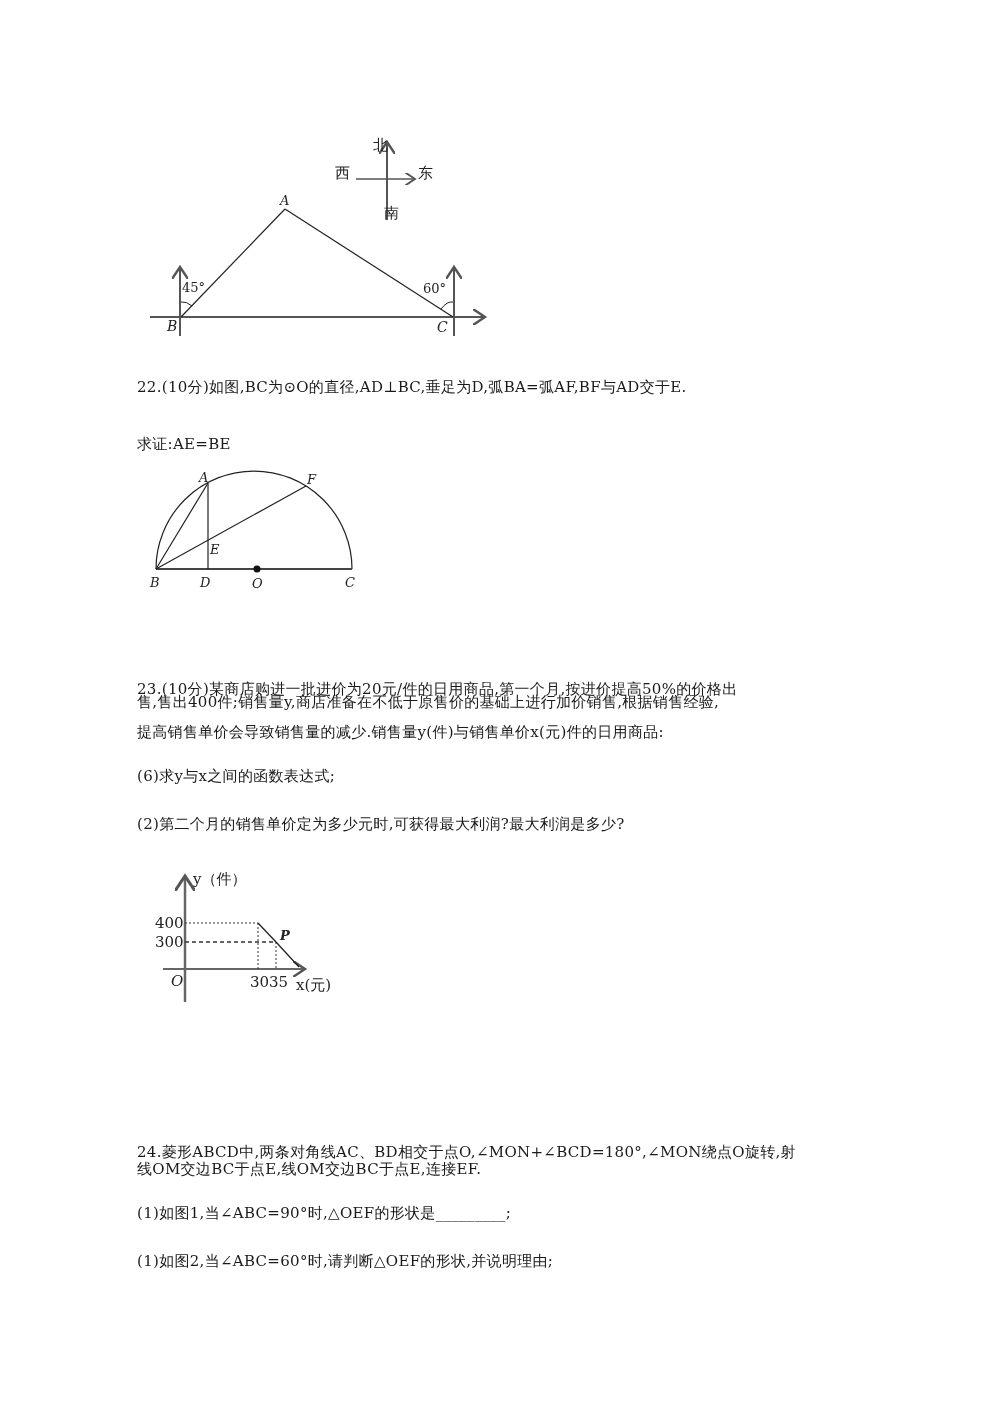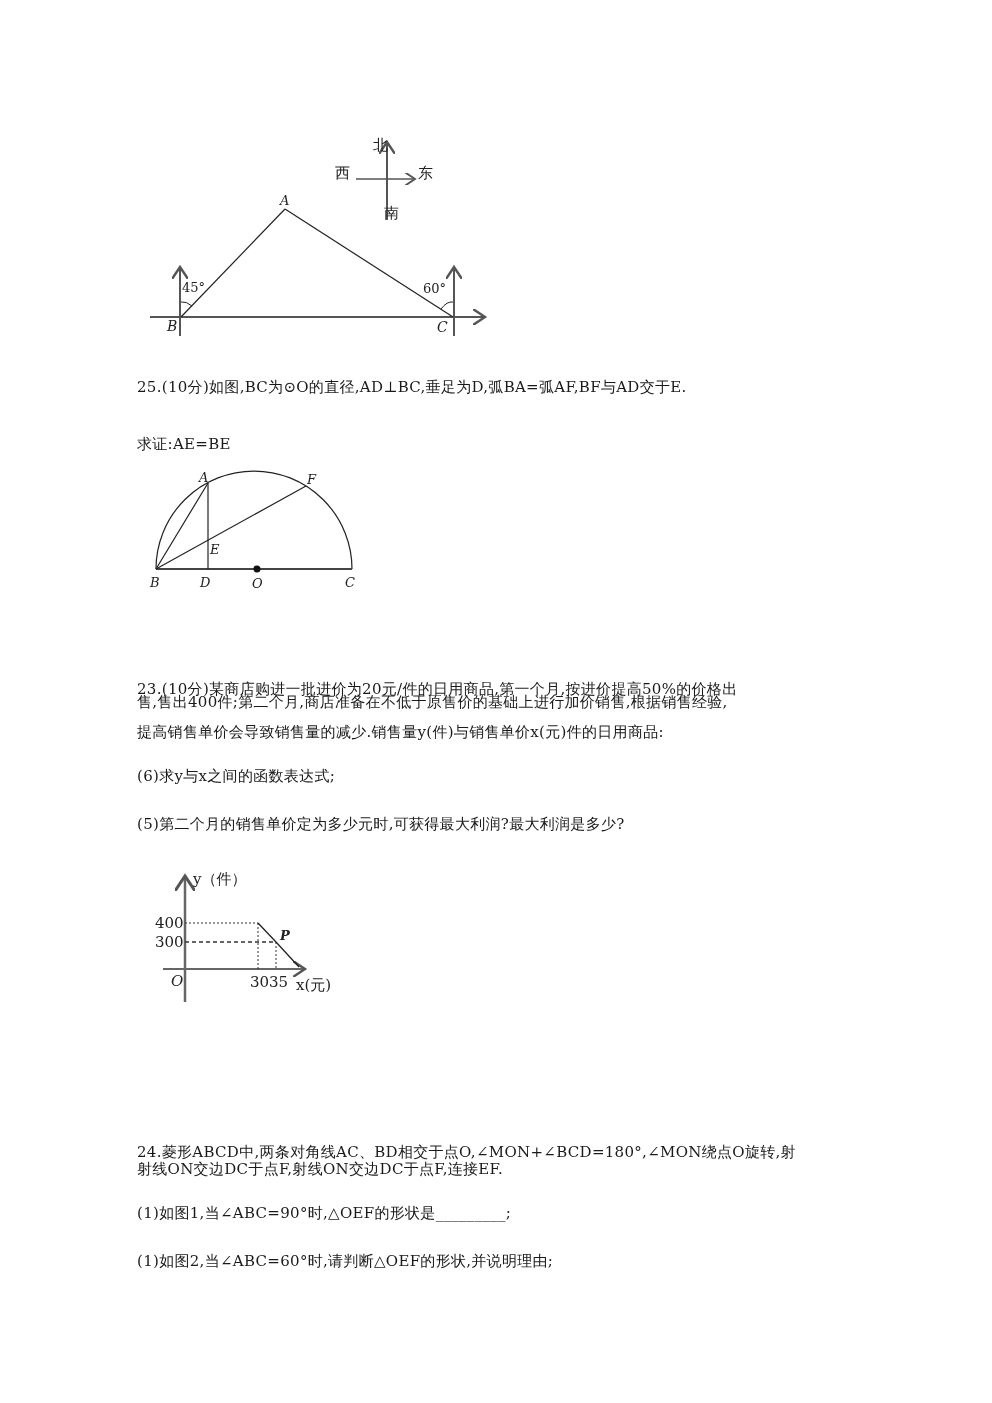--- a/index.html
+++ b/index.html
@@ -37,44 +37,44 @@
 
   <path d="M41,182 Q46,181 52,186" fill="none" stroke="#222" stroke-width="1"></path>
   <path d="M313,182 Q307,181 301,189" fill="none" stroke="#222" stroke-width="1"></path>
   <text x="42" y="172" font-size="13">45°</text>
   <text x="283" y="173" font-size="13">60°</text>
   <text class="it" x="140" y="85" font-size="13">A</text>
   <text class="it" x="27" y="211" font-size="14">B</text>
   <text class="it" x="297" y="212" font-size="14">C</text>
 </svg>
 
-<div class="txt" style="top:371px">25.(10分)如图,BC为⊙O的直径,AD⊥BC,垂足为D,弧BA=弧AF,BF与AD交于E.</div>
+<div class="txt" style="top:371px">22.(10分)如图,BC为⊙O的直径,AD⊥BC,垂足为D,弧BA=弧AF,BF与AD交于E.</div>
 <div class="txt" style="top:428px">求证:AE=BE</div>
 
 <svg class="fig" style="left:140px;top:460px" width="230" height="140" viewBox="0 0 230 140">
   <path d="M16,109 A98,98 0 0 1 212,109" fill="none" stroke="#222" stroke-width="1.2"></path>
   <line x1="16" y1="109" x2="212" y2="109" stroke="#444" stroke-width="2"></line>
   <line x1="68" y1="23" x2="68" y2="109" stroke="#222" stroke-width="1.2"></line>
   <line x1="16" y1="109" x2="68" y2="23" stroke="#222" stroke-width="1.2"></line>
   <line x1="16" y1="109" x2="166" y2="26" stroke="#222" stroke-width="1.2"></line>
   <circle cx="117" cy="109" r="3.5" fill="#111"></circle>
   <text class="it" x="59" y="22" font-size="13">A</text>
   <text class="it" x="167" y="24" font-size="13">F</text>
   <text class="it" x="70" y="94" font-size="13">E</text>
   <text class="it" x="10" y="127" font-size="13">B</text>
   <text class="it" x="60" y="127" font-size="13">D</text>
   <text class="it" x="112" y="128" font-size="13">O</text>
   <text class="it" x="205" y="127" font-size="13">C</text>
 </svg>
 
 <div class="txt" style="top:673px">23.(10分)某商店购进一批进价为20元/件的日用商品,第一个月,按进价提高50%的价格出</div>
-<div class="txt" style="top:686px">售,售出400件;第二个月,商店准备在不低于原售价的基础上进行加价销售,根据销售经验,</div>
+<div class="txt" style="top:686px">售,售出400件;销售量y,商店准备在不低于原售价的基础上进行加价销售,根据销售经验,</div>
 <div class="txt" style="top:716px">提高销售单价会导致销售量的减少.销售量y(件)与销售单价x(元)件的日用商品:</div>
 <div class="txt" style="top:760px">(6)求y与x之间的函数表达式;</div>
-<div class="txt" style="top:808px">(5)第二个月的销售单价定为多少元时,可获得最大利润?最大利润是多少?</div>
+<div class="txt" style="top:808px">(2)第二个月的销售单价定为多少元时,可获得最大利润?最大利润是多少?</div>
 
 <svg class="fig" style="left:145px;top:860px" width="220" height="180" viewBox="0 0 220 180">
   <defs>
     <marker id="arr2" markerWidth="8" markerHeight="8" refX="6" refY="4" orient="auto">
       <path d="M0,0 L6,4 L0,8" fill="none" stroke="#555" stroke-width="1.2"></path>
     </marker>
   </defs>
   <line x1="40" y1="142" x2="40" y2="16" stroke="#666" stroke-width="2.5" marker-end="url(#arr2)"></line>
   <line x1="18" y1="109" x2="160" y2="109" stroke="#666" stroke-width="2" marker-end="url(#arr2)"></line>
   <line x1="40" y1="63" x2="113" y2="63" stroke="#333" stroke-width="1" stroke-dasharray="2,2"></line>
@@ -86,15 +86,15 @@
   <text x="151" y="130" font-size="15">x(元)</text>
   <text x="10" y="68" font-size="15">400</text>
   <text x="10" y="87" font-size="15">300</text>
   <text class="it" x="26" y="126" font-size="15">O</text>
   <text x="105" y="127" font-size="15">30</text>
   <text x="124" y="127" font-size="15">35</text>
   <text class="it" x="135" y="80" font-size="13" font-weight="bold">P</text>
 </svg>
 
 <div class="txt" style="top:1136px">24.菱形ABCD中,两条对角线AC、BD相交于点O,∠MON+∠BCD=180°,∠MON绕点O旋转,射</div>
-<div class="txt" style="top:1153px">射线ON交边DC于点F,射线ON交边DC于点F,连接EF.</div>
+<div class="txt" style="top:1153px">线OM交边BC于点E,线OM交边BC于点E,连接EF.</div>
 <div class="txt" style="top:1197px">(1)如图1,当∠ABC=90°时,△OEF的形状是_________;</div>
 <div class="txt" style="top:1245px">(1)如图2,当∠ABC=60°时,请判断△OEF的形状,并说明理由;</div>
 
 </body></html>

